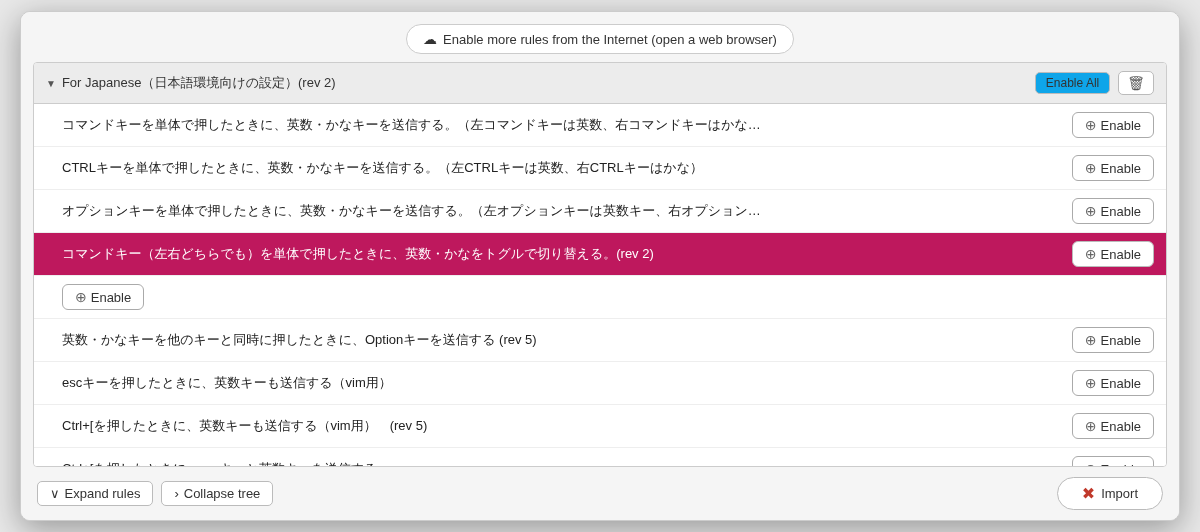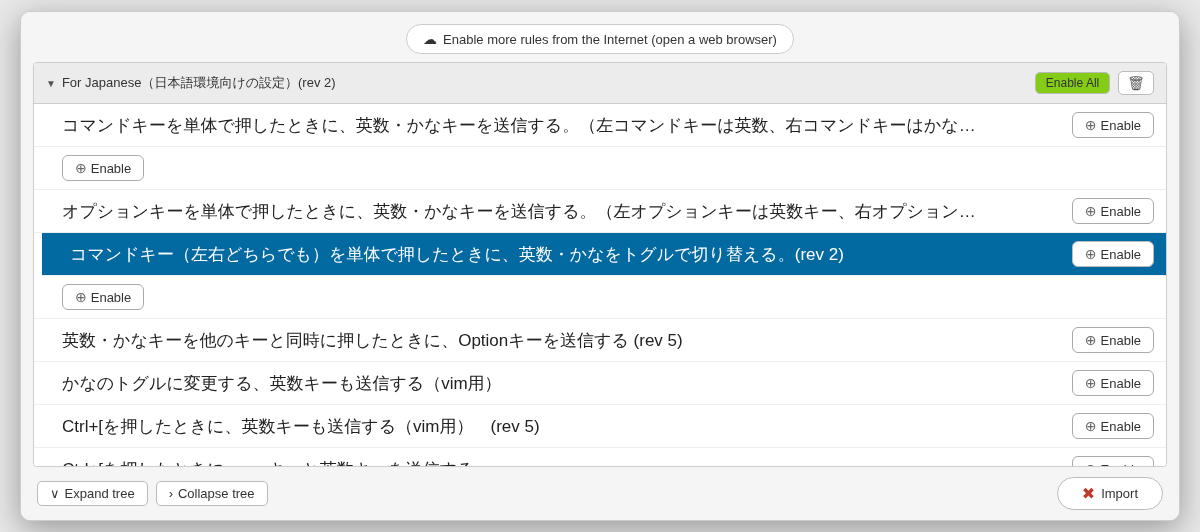--- a/index.html
+++ b/index.html
@@ -70,21 +70,21 @@
     .triangle {
       font-size: 10px;
       color: #555;
     }
     .section-header-right {
       display: flex;
       align-items: center;
       gap: 8px;
     }
     .enable-all-btn {
-      background: #84cc16;
+      background: #0ea5e9;
       border: 1px solid #bbb;
       border-radius: 5px;
       padding: 3px 10px;
       font-size: 12px;
       cursor: pointer;
       color: #333;
     }
     .trash-btn {
       background: #fff;
       border: 1px solid #bbb;
@@ -101,29 +101,28 @@
     .rule-row {
       display: flex;
       align-items: center;
       justify-content: space-between;
       padding: 8px 12px 8px 28px;
       border-bottom: 1px solid #eee;
       background: #fff;
       min-height: 40px;
     }
     .rule-row.selected {
-      background: #0369a1;
-      margin-left: 8px;
+      background: #be185d;
     }
     .rule-row.selected .rule-text {
       color: #fff;
       font-weight: 500;
     }
     .rule-text {
-      font-size: 17px;
+      font-size: 13px;
       color: #222;
       flex: 1;
       padding-right: 16px;
     }
     .enable-btn {
       background: #fff;
       border: 1.5px solid #aaa;
       border-radius: 6px;
       padding: 4px 12px;
       font-size: 13px;
@@ -214,20 +213,21 @@
 
     <div class="rules-list" id="rules-list">
     <div class="rule-row">
           <span class="rule-text">コマンドキーを単体で押したときに、英数・かなキーを送信する。（左コマンドキーは英数、右コマンドキーはかな…</span>
           <button class="enable-btn">
             <span class="plus-icon">⊕</span>
             <span>Enable</span>
           </button>
         </div>
         <div class="rule-row">
+          <span class="rule-text">CTRLキーを単体で押したときに、英数・かなキーを送信する。（左CTRLキーは英数、右CTRLキーはかな）</span>
           <button class="enable-btn">
             <span class="plus-icon">⊕</span>
             <span>Enable</span>
           </button>
         </div>
         <div class="rule-row">
           <span class="rule-text">オプションキーを単体で押したときに、英数・かなキーを送信する。（左オプションキーは英数キー、右オプション…</span>
           <button class="enable-btn">
             <span class="plus-icon">⊕</span>
             <span>Enable</span>
@@ -247,21 +247,21 @@
           </button>
         </div>
         <div class="rule-row">
           <span class="rule-text">英数・かなキーを他のキーと同時に押したときに、Optionキーを送信する (rev 5)</span>
           <button class="enable-btn">
             <span class="plus-icon">⊕</span>
             <span>Enable</span>
           </button>
         </div>
         <div class="rule-row">
-          <span class="rule-text">かなのトグルに変更する、英数キーも送信する（vim用）</span>
+          <span class="rule-text">escキーを押したときに、英数キーも送信する（vim用）</span>
           <button class="enable-btn">
             <span class="plus-icon">⊕</span>
             <span>Enable</span>
           </button>
         </div>
         <div class="rule-row">
           <span class="rule-text">Ctrl+[を押したときに、英数キーも送信する（vim用）　(rev 5)</span>
           <button class="enable-btn">
             <span class="plus-icon">⊕</span>
             <span>Enable</span>
@@ -274,21 +274,21 @@
             <span>Enable</span>
           </button>
         </div>
       </div>
   </div>
 
   <div class="bottom-bar">
     <div class="bottom-left">
       <button class="tree-btn">
         <span>∨</span>
-        <span>Expand tree</span>
+        <span>Expand rules</span>
       </button>
       <button class="tree-btn">
         <span>›</span>
         <span>Collapse tree</span>
       </button>
     </div>
     <button class="cancel-btn">
       <span class="x-circle">✖</span>
       <span>Import</span>
     </button>

